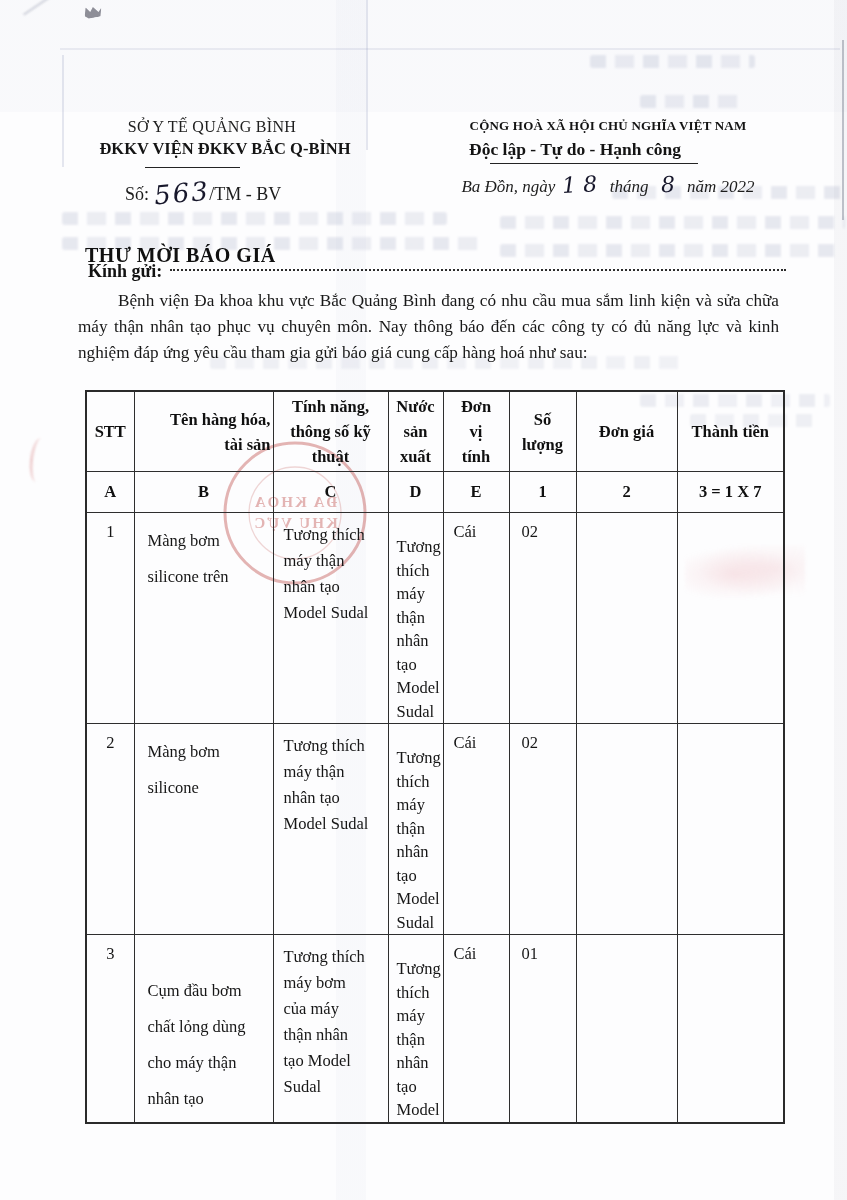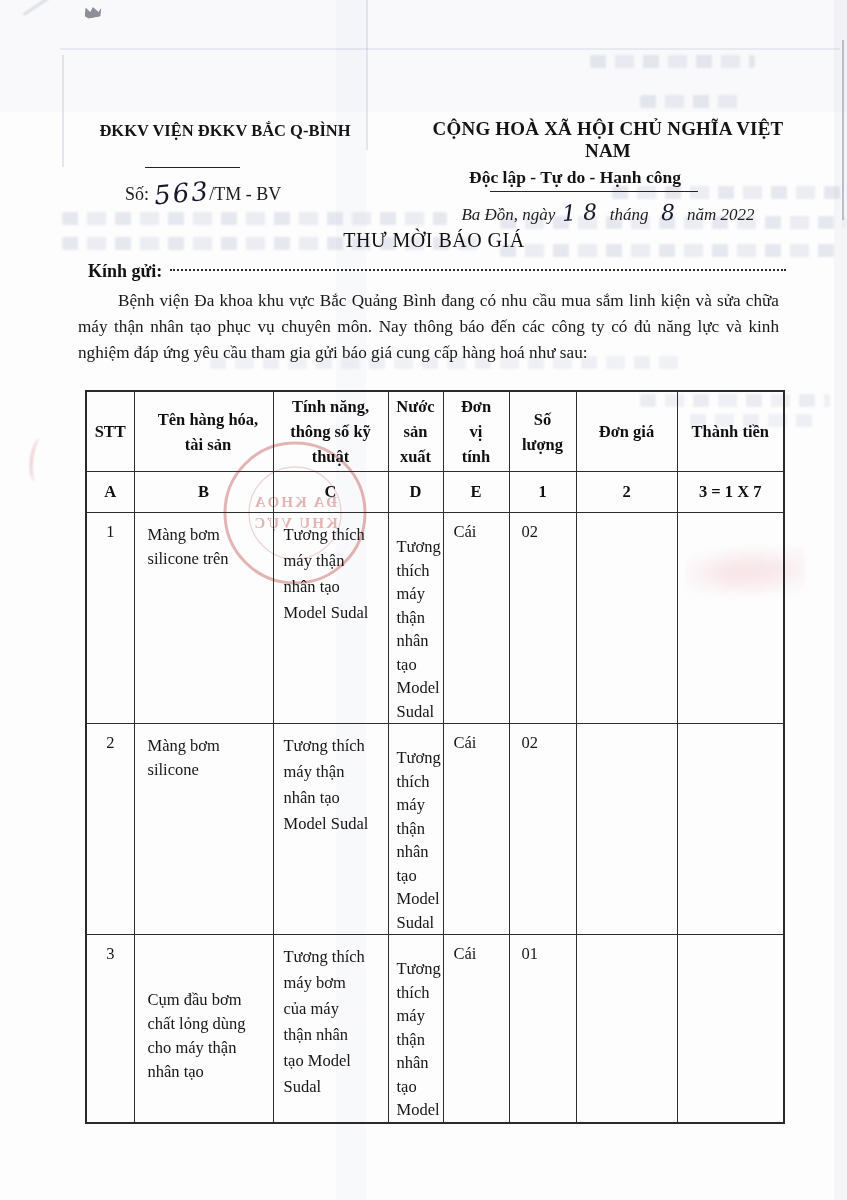--- a/index.html
+++ b/index.html
@@ -32,43 +32,43 @@
   .hleft{position:absolute;left:85px;top:118px;width:280px;text-align:center;}
   .hl1{font-size:16px;letter-spacing:.3px;margin-right:26px;color:#202020;}
   .hl2{font-size:16.5px;font-weight:bold;margin-top:3px;color:#141414;}
   .hl2-underline{position:absolute;left:60px;top:49px;width:95px;height:0;border-top:1.6px solid #242424;}
   .so-line{position:absolute;left:125px;top:176px;font-size:18px;white-space:nowrap;}
   .hand{font-family:"DejaVu Serif",serif;font-style:italic;display:inline-block;color:#17172b;}
   .hand-no{font-size:26px;letter-spacing:2px;transform:rotate(-5deg) translateY(2px);}
   .hand-day{font-size:22px;letter-spacing:7px;transform:rotate(-3deg);margin:0 2px;}
   .hand-month{font-size:22px;transform:rotate(-2deg);margin:0 8px;}
   .hright{position:absolute;left:418px;top:118px;width:380px;text-align:center;}
-  .hr1{font-size:19px;font-weight:bold;letter-spacing:.2px;color:#141414;}
+  .hr1{font-size:13px;font-weight:bold;letter-spacing:.2px;color:#141414;}
   .hr2{font-size:17.5px;font-weight:bold;margin-top:5px;margin-right:66px;color:#141414;}
   .hr2-underline{width:208px;height:0;border-top:1.7px solid #242424;margin:3px auto 0;margin-right:100px;margin-left:72px;}
   .dateline{margin-top:8px;font-size:17px;font-style:italic;white-space:nowrap;color:#1d1d1d;}
   
-  .doc-title{position:absolute;left:85px;top:229px;width:698px;text-align:center;
-    font-size:20px;font-weight:normal;letter-spacing:.5px;color:#101010;}
+  .doc-title{position:absolute;left:85px;top:244px;width:698px;
+    font-size:20px;font-weight:bold;letter-spacing:.5px;color:#101010;}
   .kinhgui{position:absolute;left:88px;top:261px;width:698px;display:flex;align-items:center;}
   .kinhgui .lbl{font-size:18px;font-weight:bold;white-space:nowrap;color:#121212;}
   .kinhgui .dots{flex:1;margin:0 0 4px 8px;border-bottom:2.4px dotted #2c2c2c;height:0;}
   .body-par{position:absolute;left:78px;top:288px;width:701px;font-size:17.2px;line-height:26px;
     text-align:justify;text-indent:40px;color:#181818;}
   
   table.quote{position:absolute;left:85px;top:390px;width:698px;border-collapse:collapse;
     table-layout:fixed;border:2px solid #2a2a2a;}
   table.quote td{border:1.6px solid #2e2e2e;white-space:pre-line;font-size:16.5px;
     vertical-align:top;overflow:hidden;color:#161616;}
   tr.hrow td{font-weight:bold;text-align:center;vertical-align:middle;line-height:25px;padding:2px;color:#101010;}
-  tr.hrow td.th-left{text-align:center;padding-left:11px;}
+  tr.hrow td.th-left{text-align:right;padding-left:11px;}
   tr.crow td{font-weight:bold;text-align:center;vertical-align:middle;padding:2px;color:#101010;}
   td.c0{text-align:center;padding-top:9px;}
-  td.c1{padding:10px 6px 0 13px;line-height:24px;}
-  td.c1.pt{padding-top:53px;}
+  td.c1{padding:10px 6px 0 13px;line-height:36px;}
+  td.c1.pt{padding-top:38px;}
   td.c2{padding:9px 4px 0 10px;line-height:26px;}
   td.c3{padding:22px 1px 0 8px;line-height:23.5px;font-size:16px;}
   td.c4{padding:9px 0 0 10px;}
   td.c5{padding:9px 0 0 12px;margin-left:36px;}
 </style>
 </head>
 <body>
 
 <div class="page">
 
@@ -94,20 +94,21 @@
   <svg class="stamp" width="170" height="170" viewBox="0 0 170 170">
     <g transform="translate(170,0) scale(-1,1)">
       <circle cx="85" cy="85" r="70" fill="none" stroke="#c0504d" stroke-width="3"></circle>
       <circle cx="85" cy="85" r="46" fill="none" stroke="#c0504d" stroke-width="1.3" opacity=".55"></circle>
       <text x="85" y="79" text-anchor="middle" font-size="15" fill="#c0504d">ĐA KHOA</text>
       <text x="85" y="100" text-anchor="middle" font-size="15" fill="#c0504d">KHU VỰC</text>
     </g>
   </svg>
 
   <div class="hleft">
+    <div class="hl1">SỞ Y TẾ QUẢNG BÌNH</div>
     <div class="hl2">ĐKKV VIỆN ĐKKV BẮC Q-BÌNH</div>
     <div class="hl2-underline"></div>
   </div>
   <div class="so-line">
     <span>Số:</span>
     <span class="hand hand-no">563</span><span>/TM - BV</span>
   </div>
 
   <div class="hright">
     <div class="hr1">CỘNG HOÀ XÃ HỘI CHỦ NGHĨA VIỆT NAM</div>

